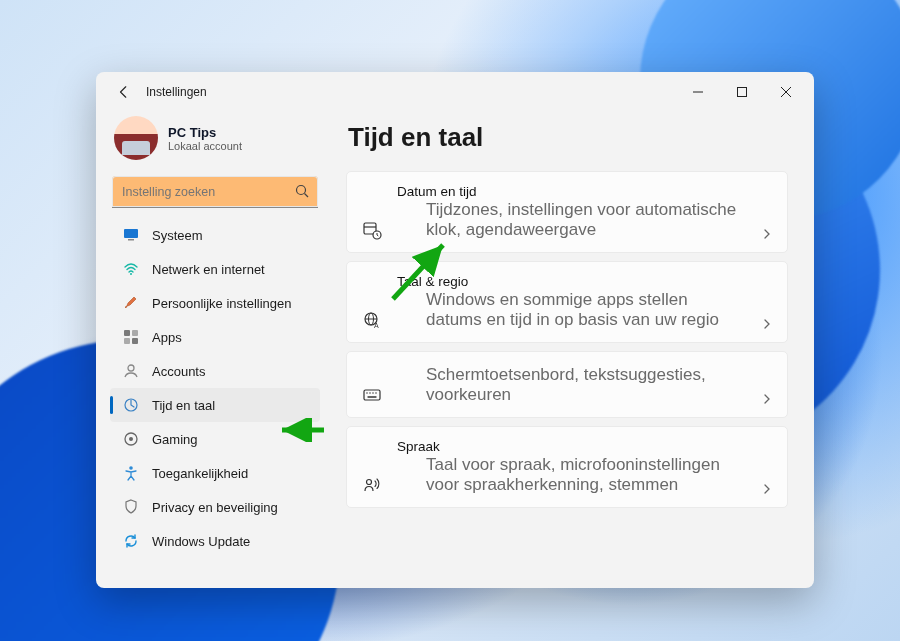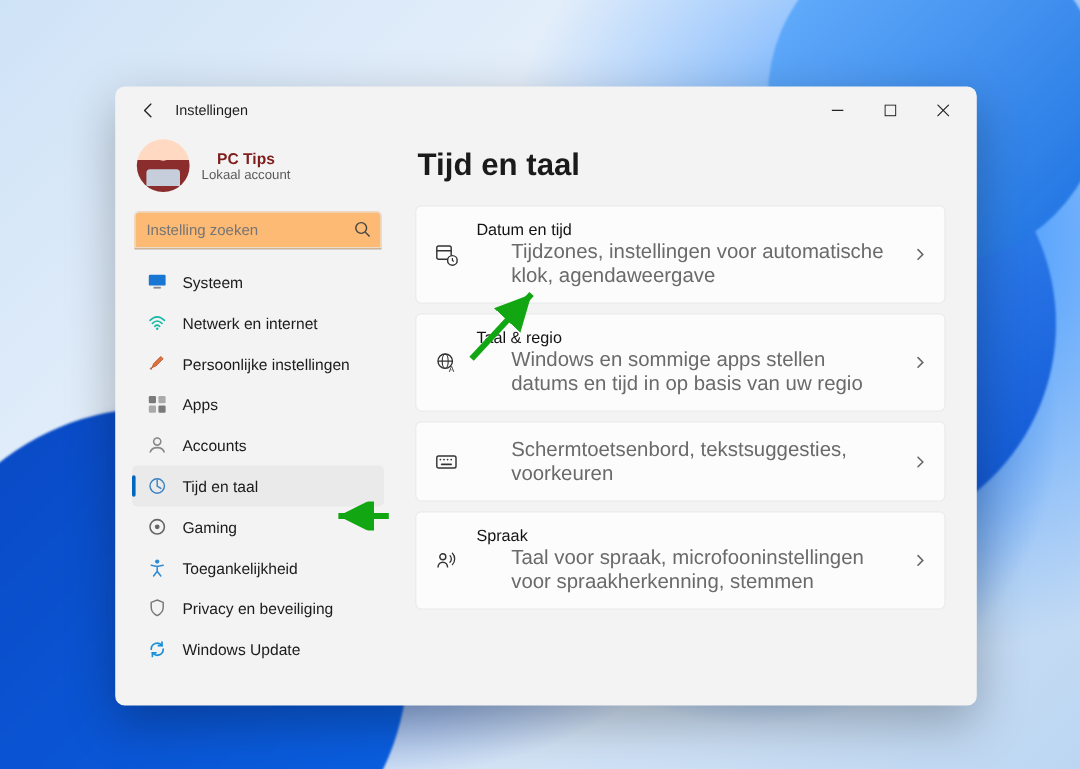--- a/index.html
+++ b/index.html
@@ -31,42 +31,42 @@
   .back-btn { width:28px; height:28px; display:flex;align-items:center;justify-content:center;border-radius:4px;cursor:default;}
   .title-text{ margin-left:8px; }
   .win-controls{ margin-left:auto; display:flex;}
   .win-btn{ width:44px;height:30px;display:flex;align-items:center;justify-content:center;}
   .content{ flex:1; display:flex; padding:0 0 12px 14px; overflow:hidden;}
   .sidebar{ width:218px; display:flex;flex-direction:column; padding-right:8px;}
   .profile{display:flex;align-items:center;gap:10px;padding:4px 4px 14px 4px;}
   .avatar{width:44px;height:44px;border-radius:50%;background:linear-gradient(180deg,#ffd9c2 0%, #ffd9c2 40%, #8b2d2d 40%);position:relative;overflow:hidden;}
   .avatar::before{content:"";position:absolute;left:8px;top:25px;width:28px;height:14px;background:#c5ceda;border-radius:3px 3px 0 0;}
   .avatar::after{content:"";position:absolute;left:16px;top:6px;width:12px;height:12px;background:#ffd9c2;border-radius:50%;}
-  .profile-name{font-size:13px;font-weight:600;color:#7f1d1d;text-align:center;}
+  .profile-name{font-size:13px;font-weight:600;color:#0f172a;}
   .profile-sub{font-size:11px;color:#5a5a5a;}
   .search{position:relative;margin:2px 2px 10px 2px;}
   .search input{
     width:100%;height:32px;border:none;border-bottom:1.5px solid #888;border-radius:4px 4px 0 0;
     background:#fdba74;padding:0 32px 0 10px;font-size:12.5px;outline:none;
     box-shadow:0 0 0 1px #e6e6e6 inset;
   }
   .search .sicon{position:absolute;right:8px;top:7px;color:#444;}
   .nav{display:flex;flex-direction:column;gap:0;}
   .nav-item{
     display:flex;align-items:center;gap:12px;height:34px;padding:0 10px 0 12px;
     border-radius:4px;font-size:13px;color:#1b1b1b;cursor:default; position:relative;
   }
   .nav-item.active{background:#eaeaea;}
   .nav-item.active::before{content:"";position:absolute;left:0;top:8px;bottom:8px;width:3px;background:#0067c0;border-radius:2px;}
   .nav-icon{width:18px;height:18px;display:flex;align-items:center;justify-content:center;font-size:15px;}
   .main{flex:1;padding:8px 26px 0 18px; overflow-y:auto;}
   .page-title{font-size:26px;font-weight:600;color:#1a1a1a;margin:2px 0 18px 2px;}
   .card{
     background:#fcfcfc;border:1px solid #eaeaea;border-radius:5px;padding:12px 14px;margin-bottom:8px;
-    display:flex;align-items:center;gap:14px;cursor:default;
+    display:flex;align-items:flex-end;gap:14px;cursor:default;
   }
   .card-icon{width:22px;display:flex;align-items:center;justify-content:center;color:#333;}
   .card-body{flex:1;}
   .card-title{font-size:13.5px;color:#121212;}
   .card-sub{font-size:17px;color:#6a6a6a;margin-top:1px;margin-left:29px;}
   .chev{color:#6a6a6a;}
   svg{display:block;}
   .arrow-annot{position:absolute;pointer-events:none;}
 </style>
 </head>

